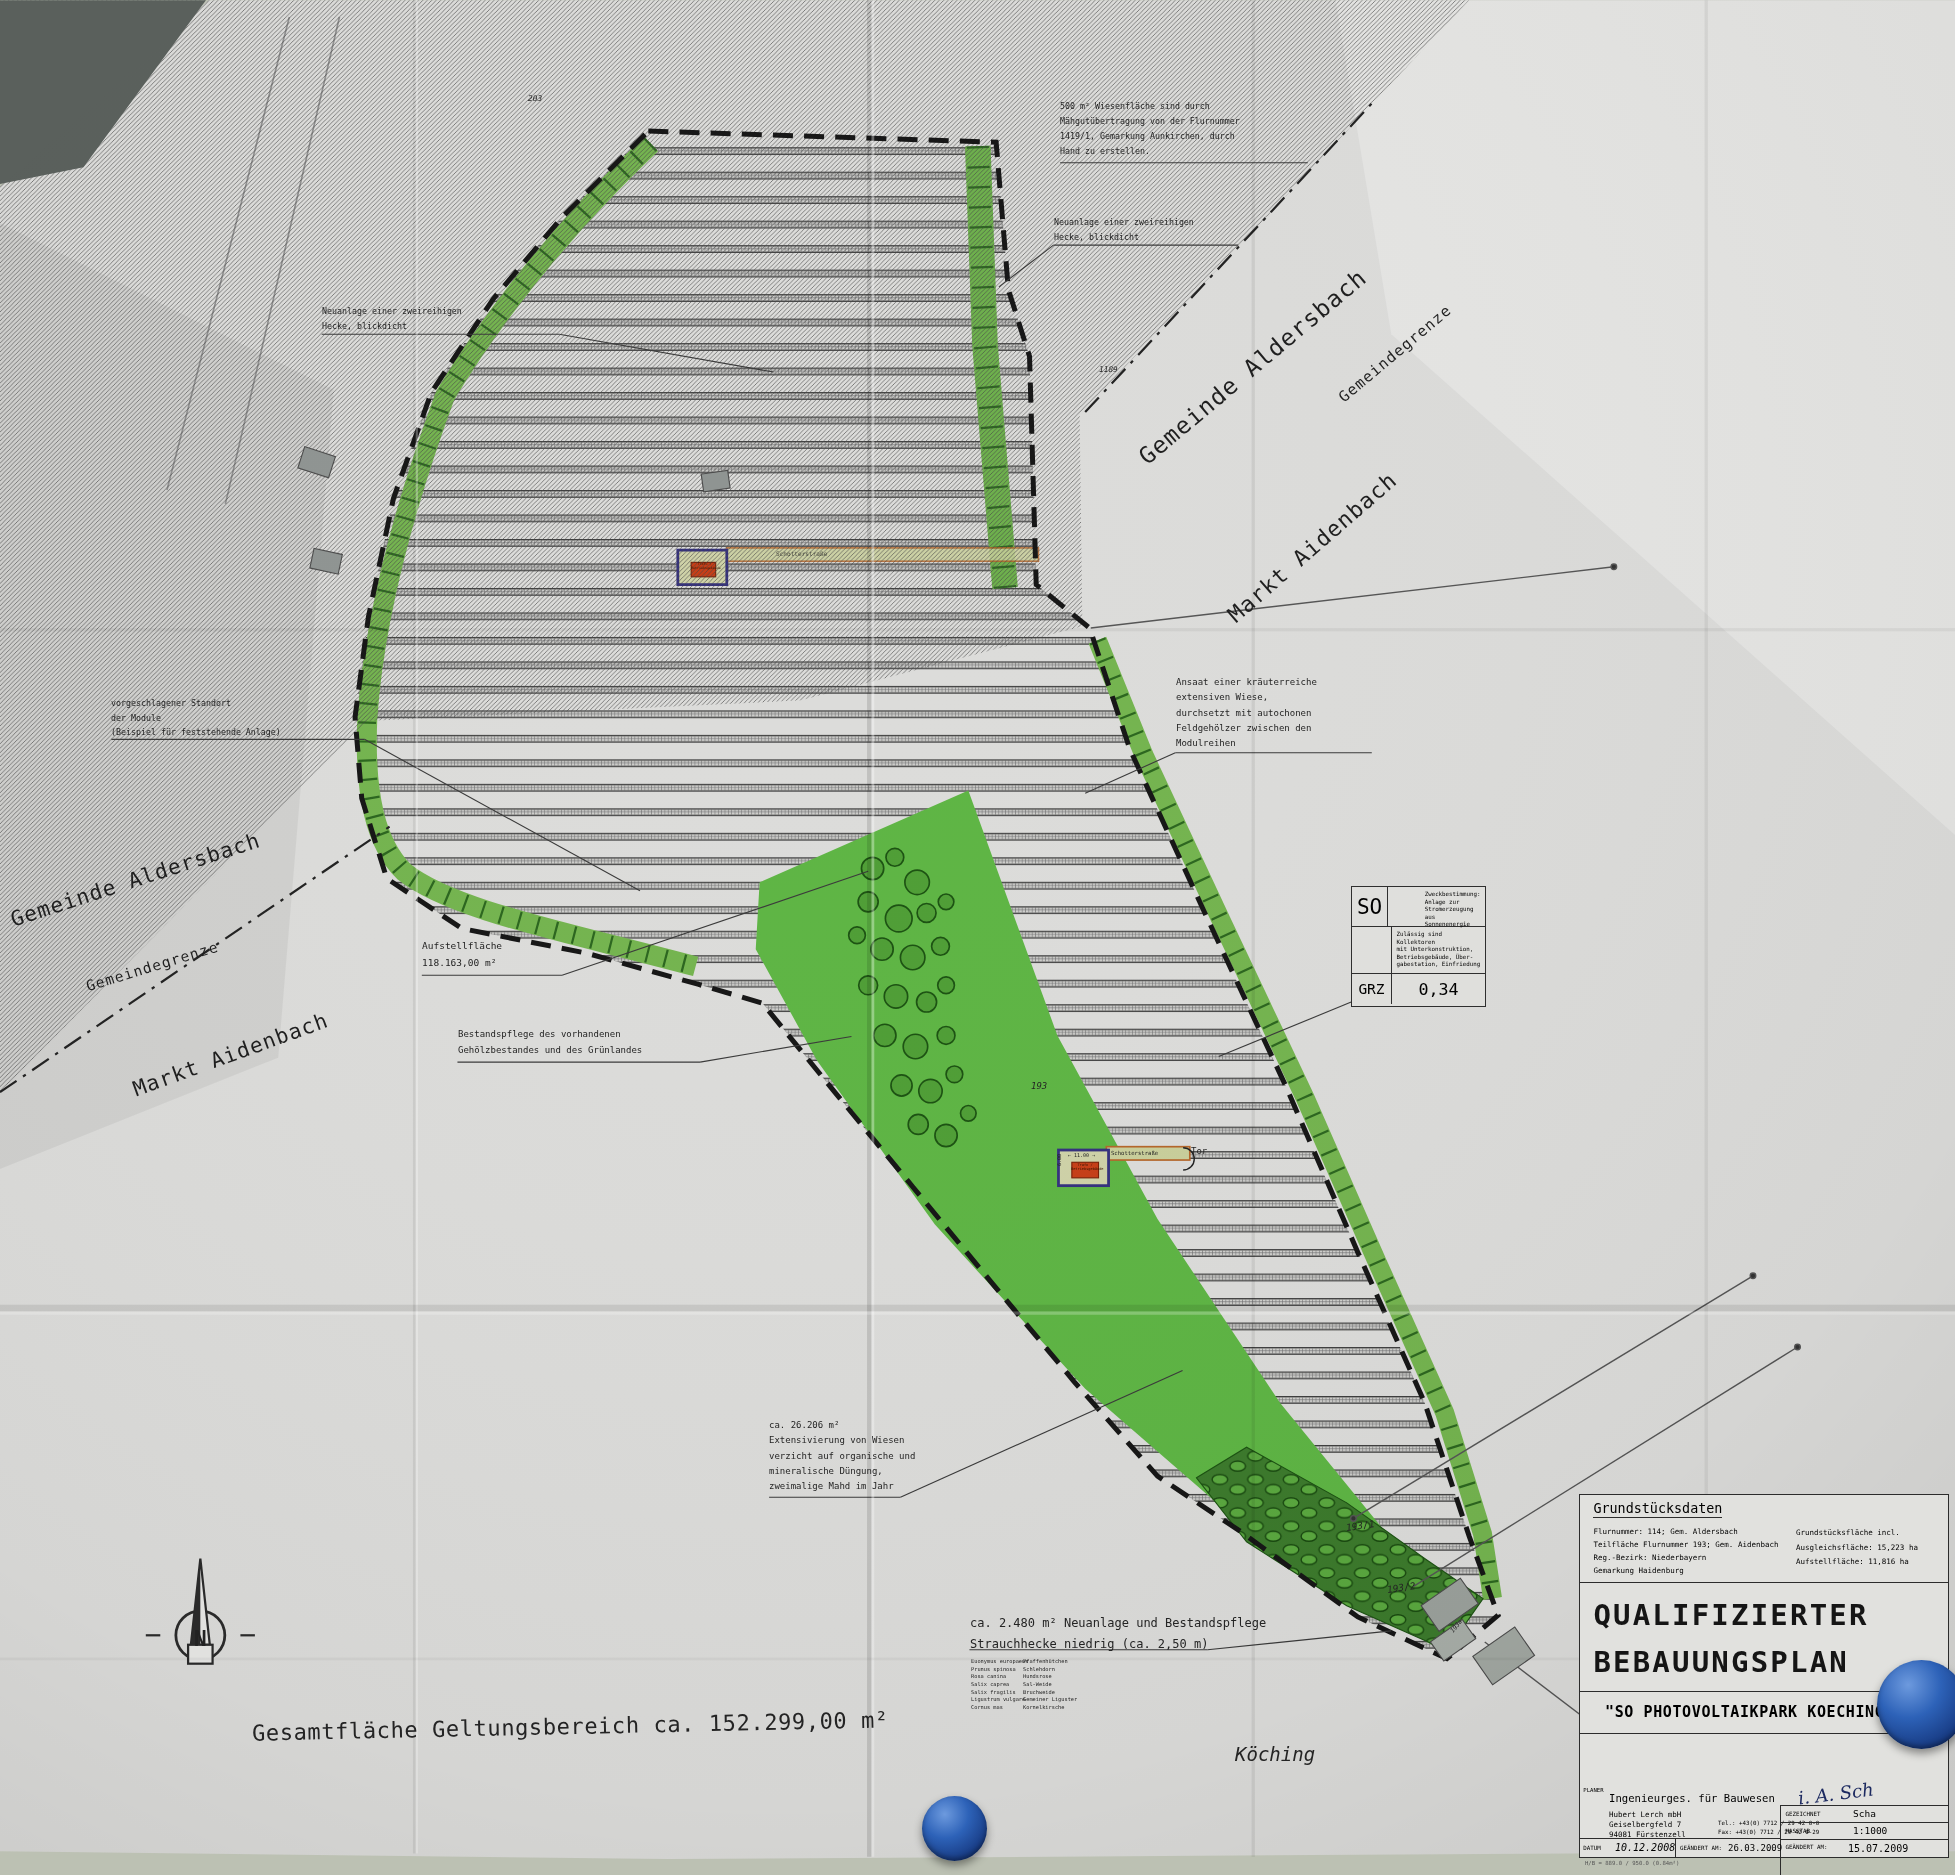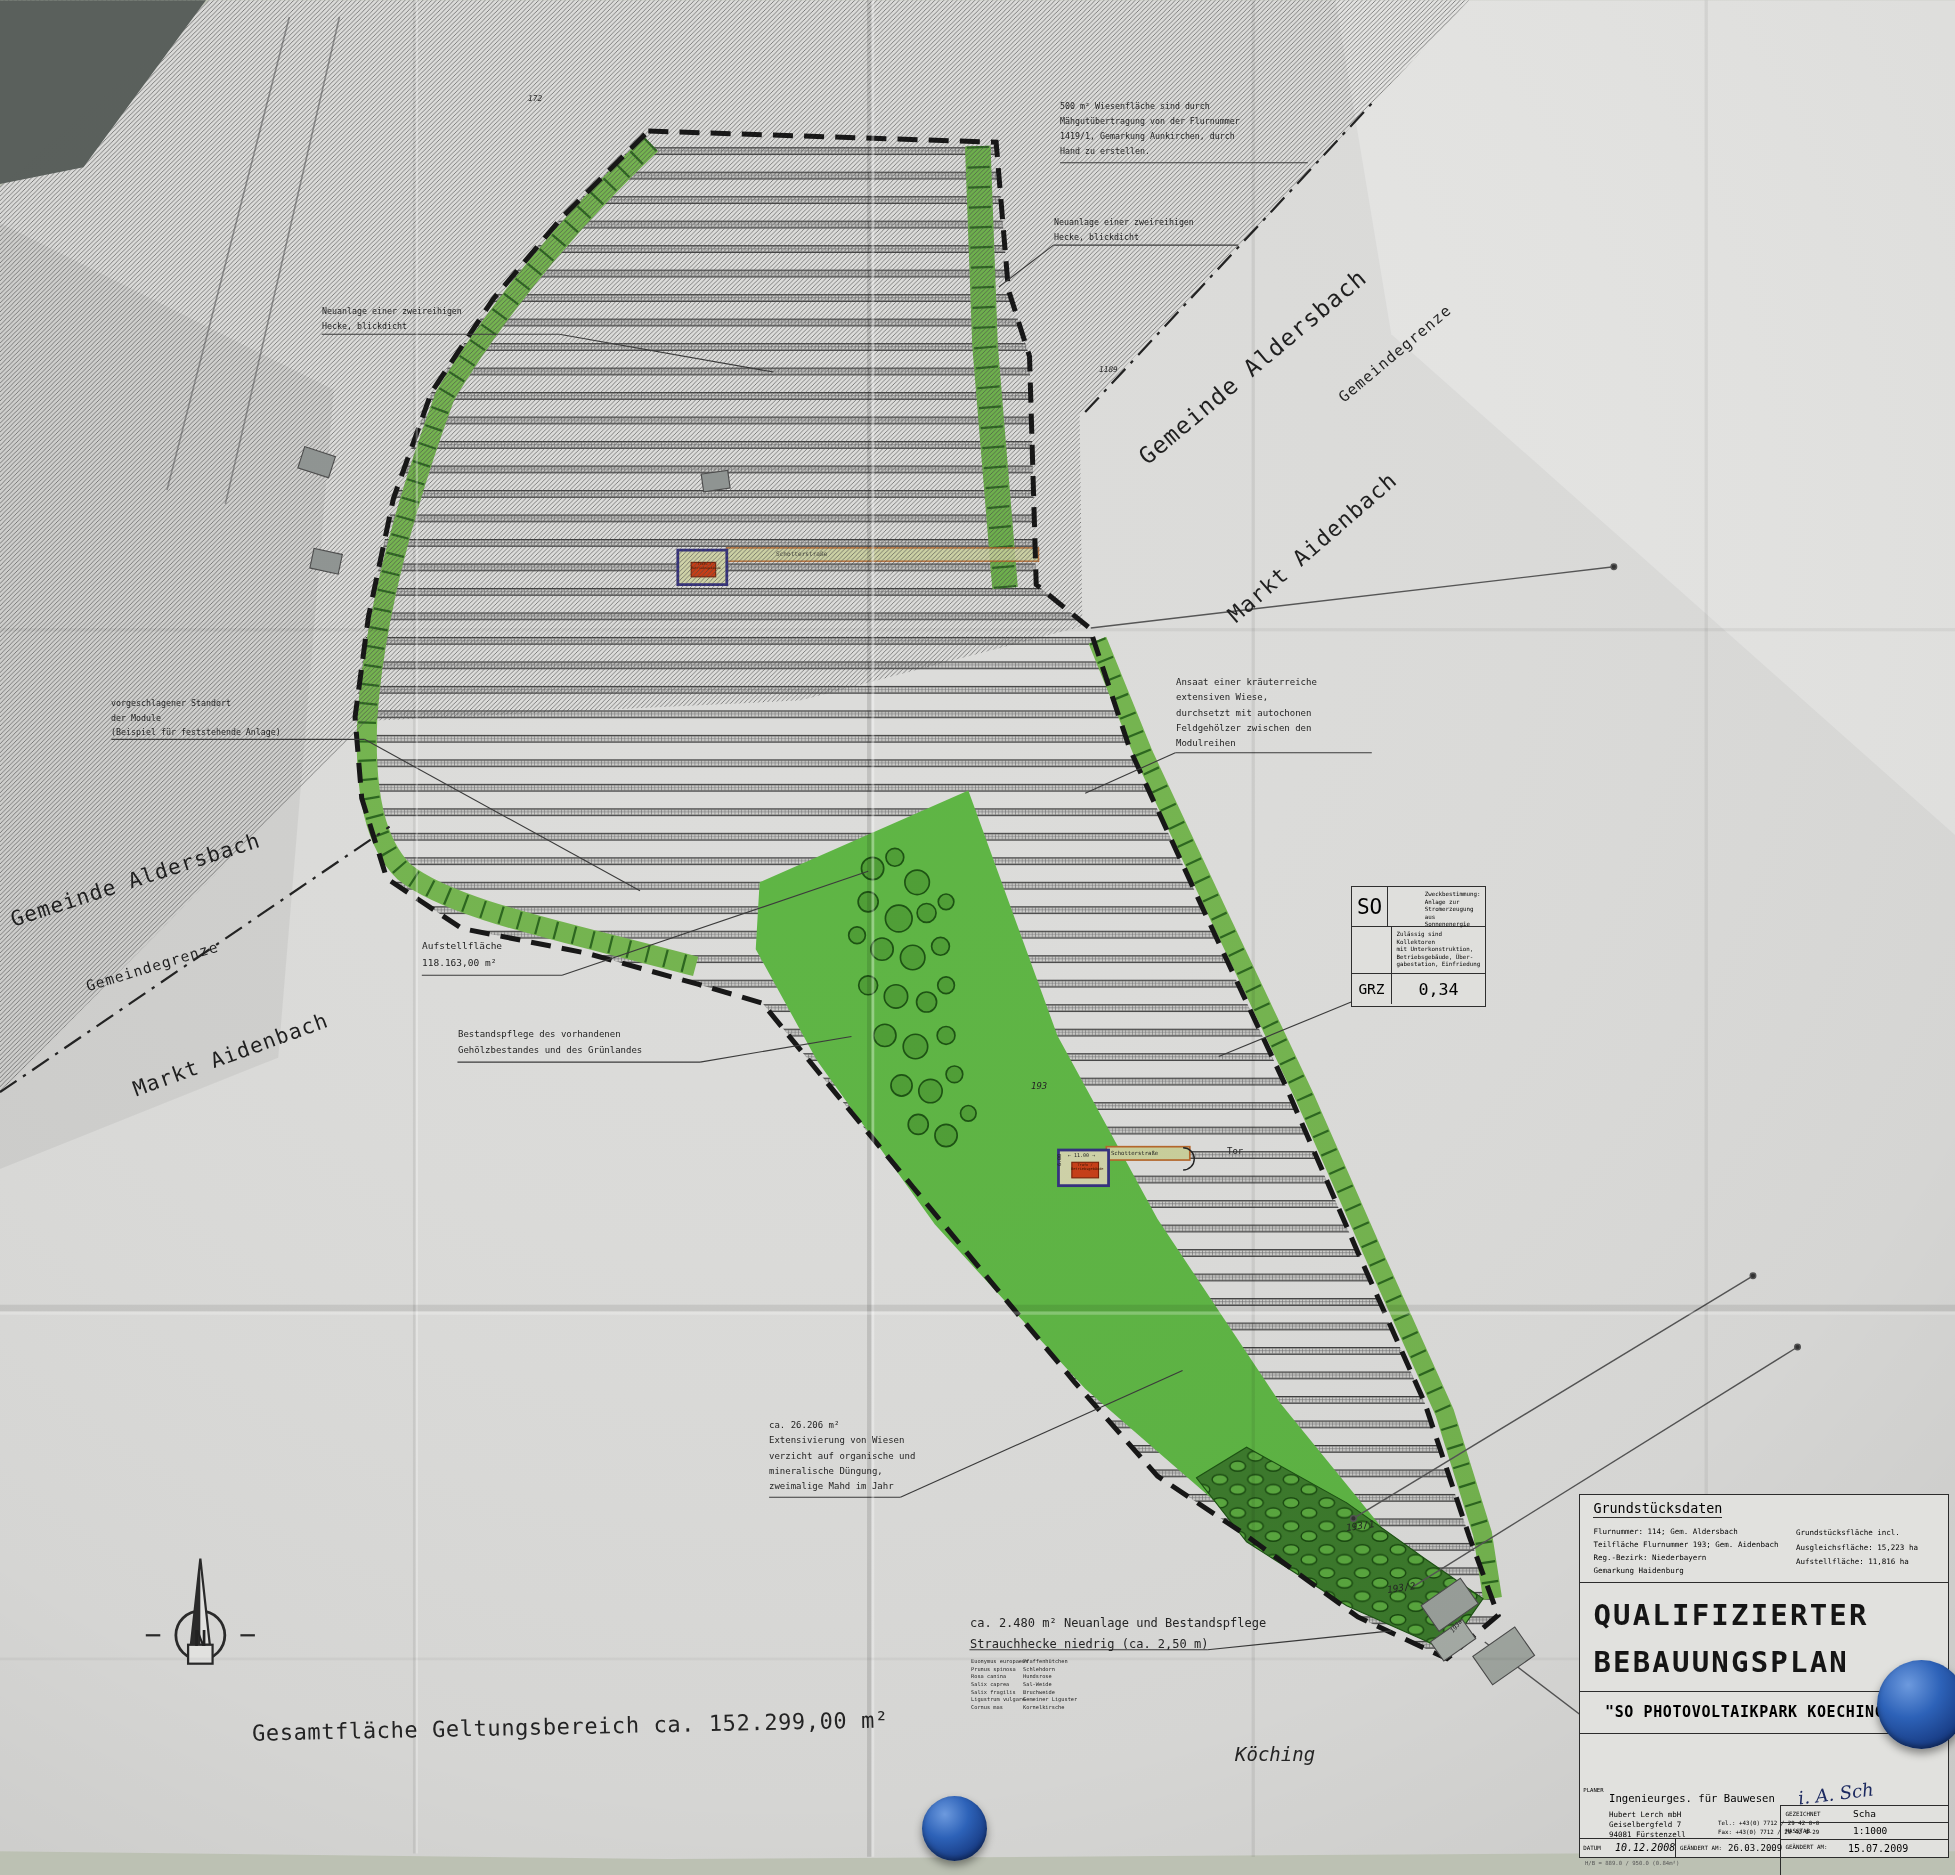--- a/index.html
+++ b/index.html
@@ -234,29 +234,29 @@
 <div class="txt diag" style="left:1130px;top:445px;font-size:23.4px;transform:rotate(-40deg);">Gemeinde Aldersbach</div>
 <div class="txt diag" style="left:1333px;top:390px;font-size:15px;transform:rotate(-40deg);">Gemeindegrenze</div>
 <div class="txt diag" style="left:1219px;top:604px;font-size:22px;transform:rotate(-41deg);">Markt Aidenbach</div>
 
 <div class="txt diag" style="left:5.6px;top:904px;font-size:21px;transform:rotate(-18deg);">Gemeinde Aldersbach</div>
 <div class="txt diag" style="left:83px;top:975px;font-size:14.5px;transform:rotate(-17deg);">Gemeindegrenze</div>
 <div class="txt diag" style="left:128px;top:1074px;font-size:21px;transform:rotate(-20deg);">Markt Aidenbach</div>
 
 <div class="txt" style="left:776px;top:549px;font-size:6.1px;color:rgba(40,40,40,.8);">Schotterstraße</div>
 <div class="txt" style="left:1111px;top:1149px;font-size:5.6px;">Schotterstraße</div>
-<div class="txt" style="left:1191px;top:1144px;font-size:9px;padding-left:36px;">Tor</div>
+<div class="txt" style="left:1191px;top:1144px;font-size:9px;">Tor</div>
 <div class="txt" style="left:691px;top:563px;width:27px;font-size:3.3px;line-height:1.15;text-align:center;color:#3b1703;">Trafo /
 Betriebsgebäude</div>
 <div class="txt" style="left:1071px;top:1163px;width:28px;font-size:3.6px;line-height:1.15;text-align:center;color:#3b1703;">Trafo /
 Betriebsgebäude</div>
 <div class="txt" style="left:1068px;top:1151px;font-size:5px;">← 11.00 →</div>
 <div class="txt" style="left:1055px;top:1166px;font-size:5px;transform:rotate(-90deg);transform-origin:0 0;">6.00</div>
 
-<div class="txt it" style="left:528px;top:92px;font-size:7.8px;">172</div>
+<div class="txt it" style="left:528px;top:92px;font-size:7.8px;">203</div>
 <div class="txt it" style="left:1099px;top:363px;font-size:7.8px;">1189</div>
 <div class="txt it" style="left:1031px;top:1079px;font-size:9px;">193</div>
 <div class="txt it" style="left:1346px;top:1518px;font-size:9.5px;transform:rotate(-8deg);">193/1</div>
 <div class="txt it" style="left:1387px;top:1580px;font-size:9.5px;transform:rotate(-8deg);">193/2</div>
 <div class="txt it" style="left:1449px;top:1621px;font-size:6.1px;transform:rotate(-50deg);">193a</div>
 
 <div class="txt" style="left:188px;top:1622px;width:24.5px;text-align:center;font-size:21px;font-weight:bold;color:#222;">N</div>
 
 <div class="legend">
   <div class="lg-row" style="height:39px;gap:32px;">

